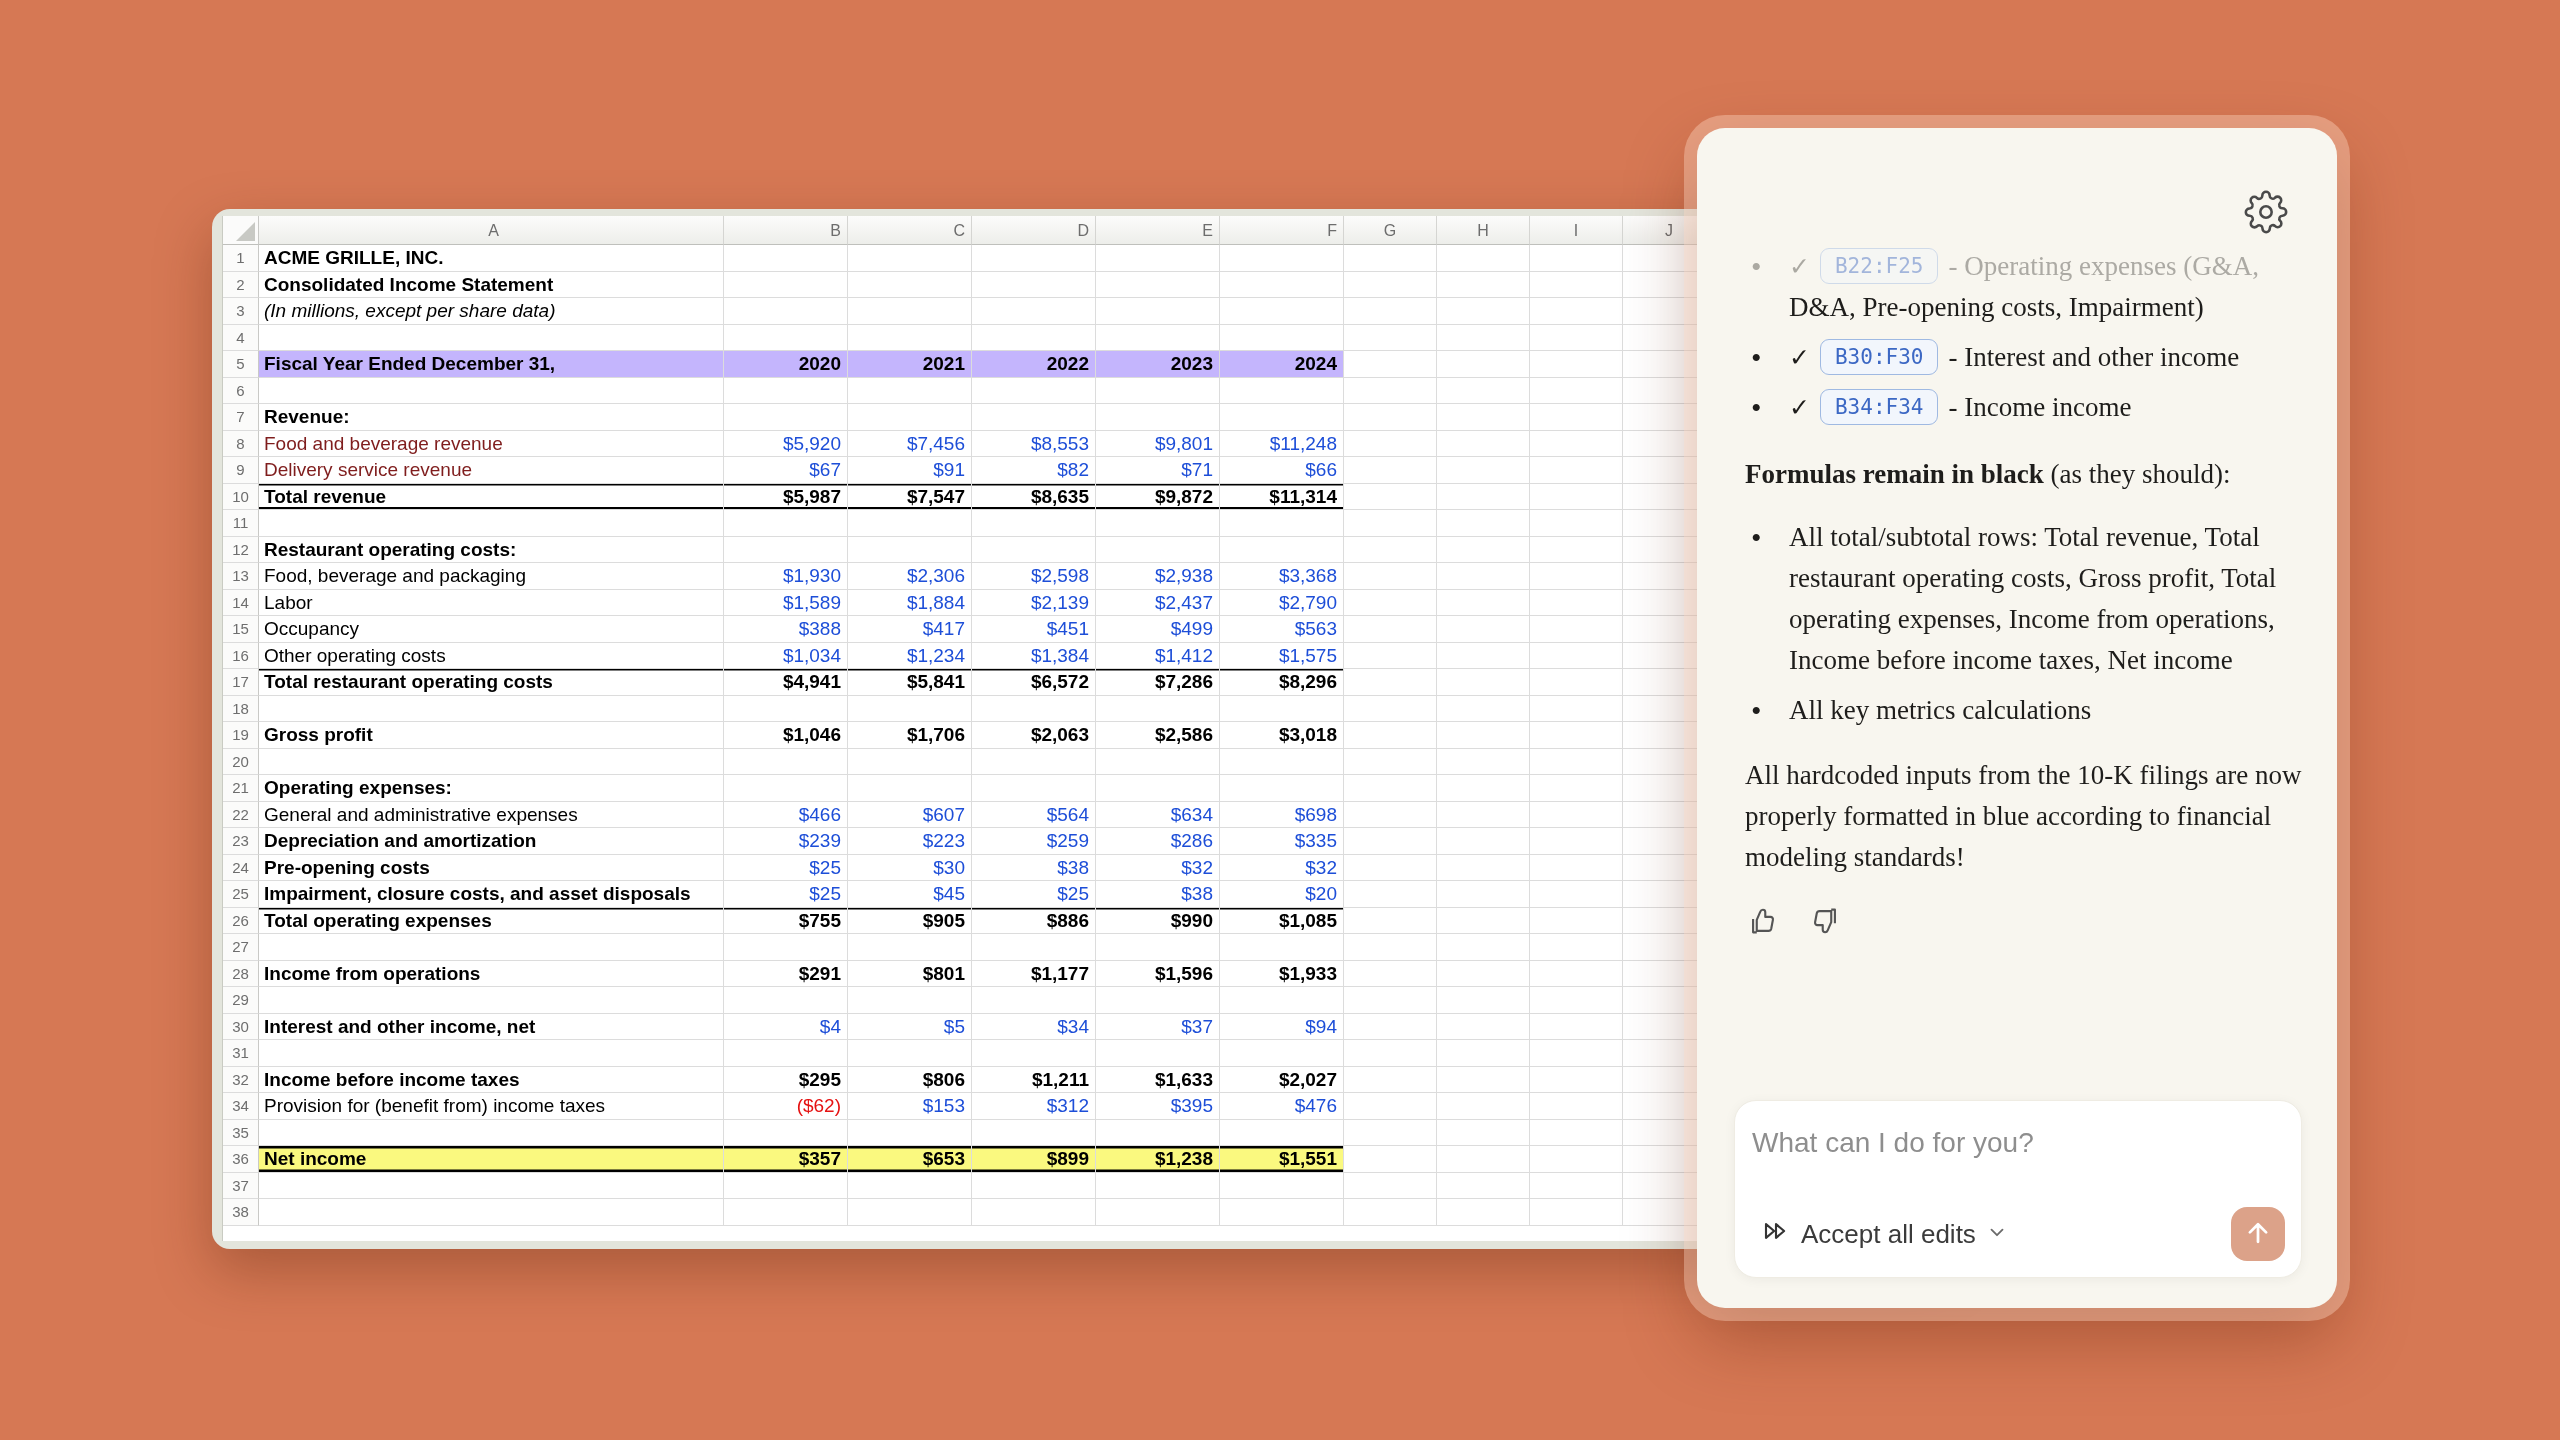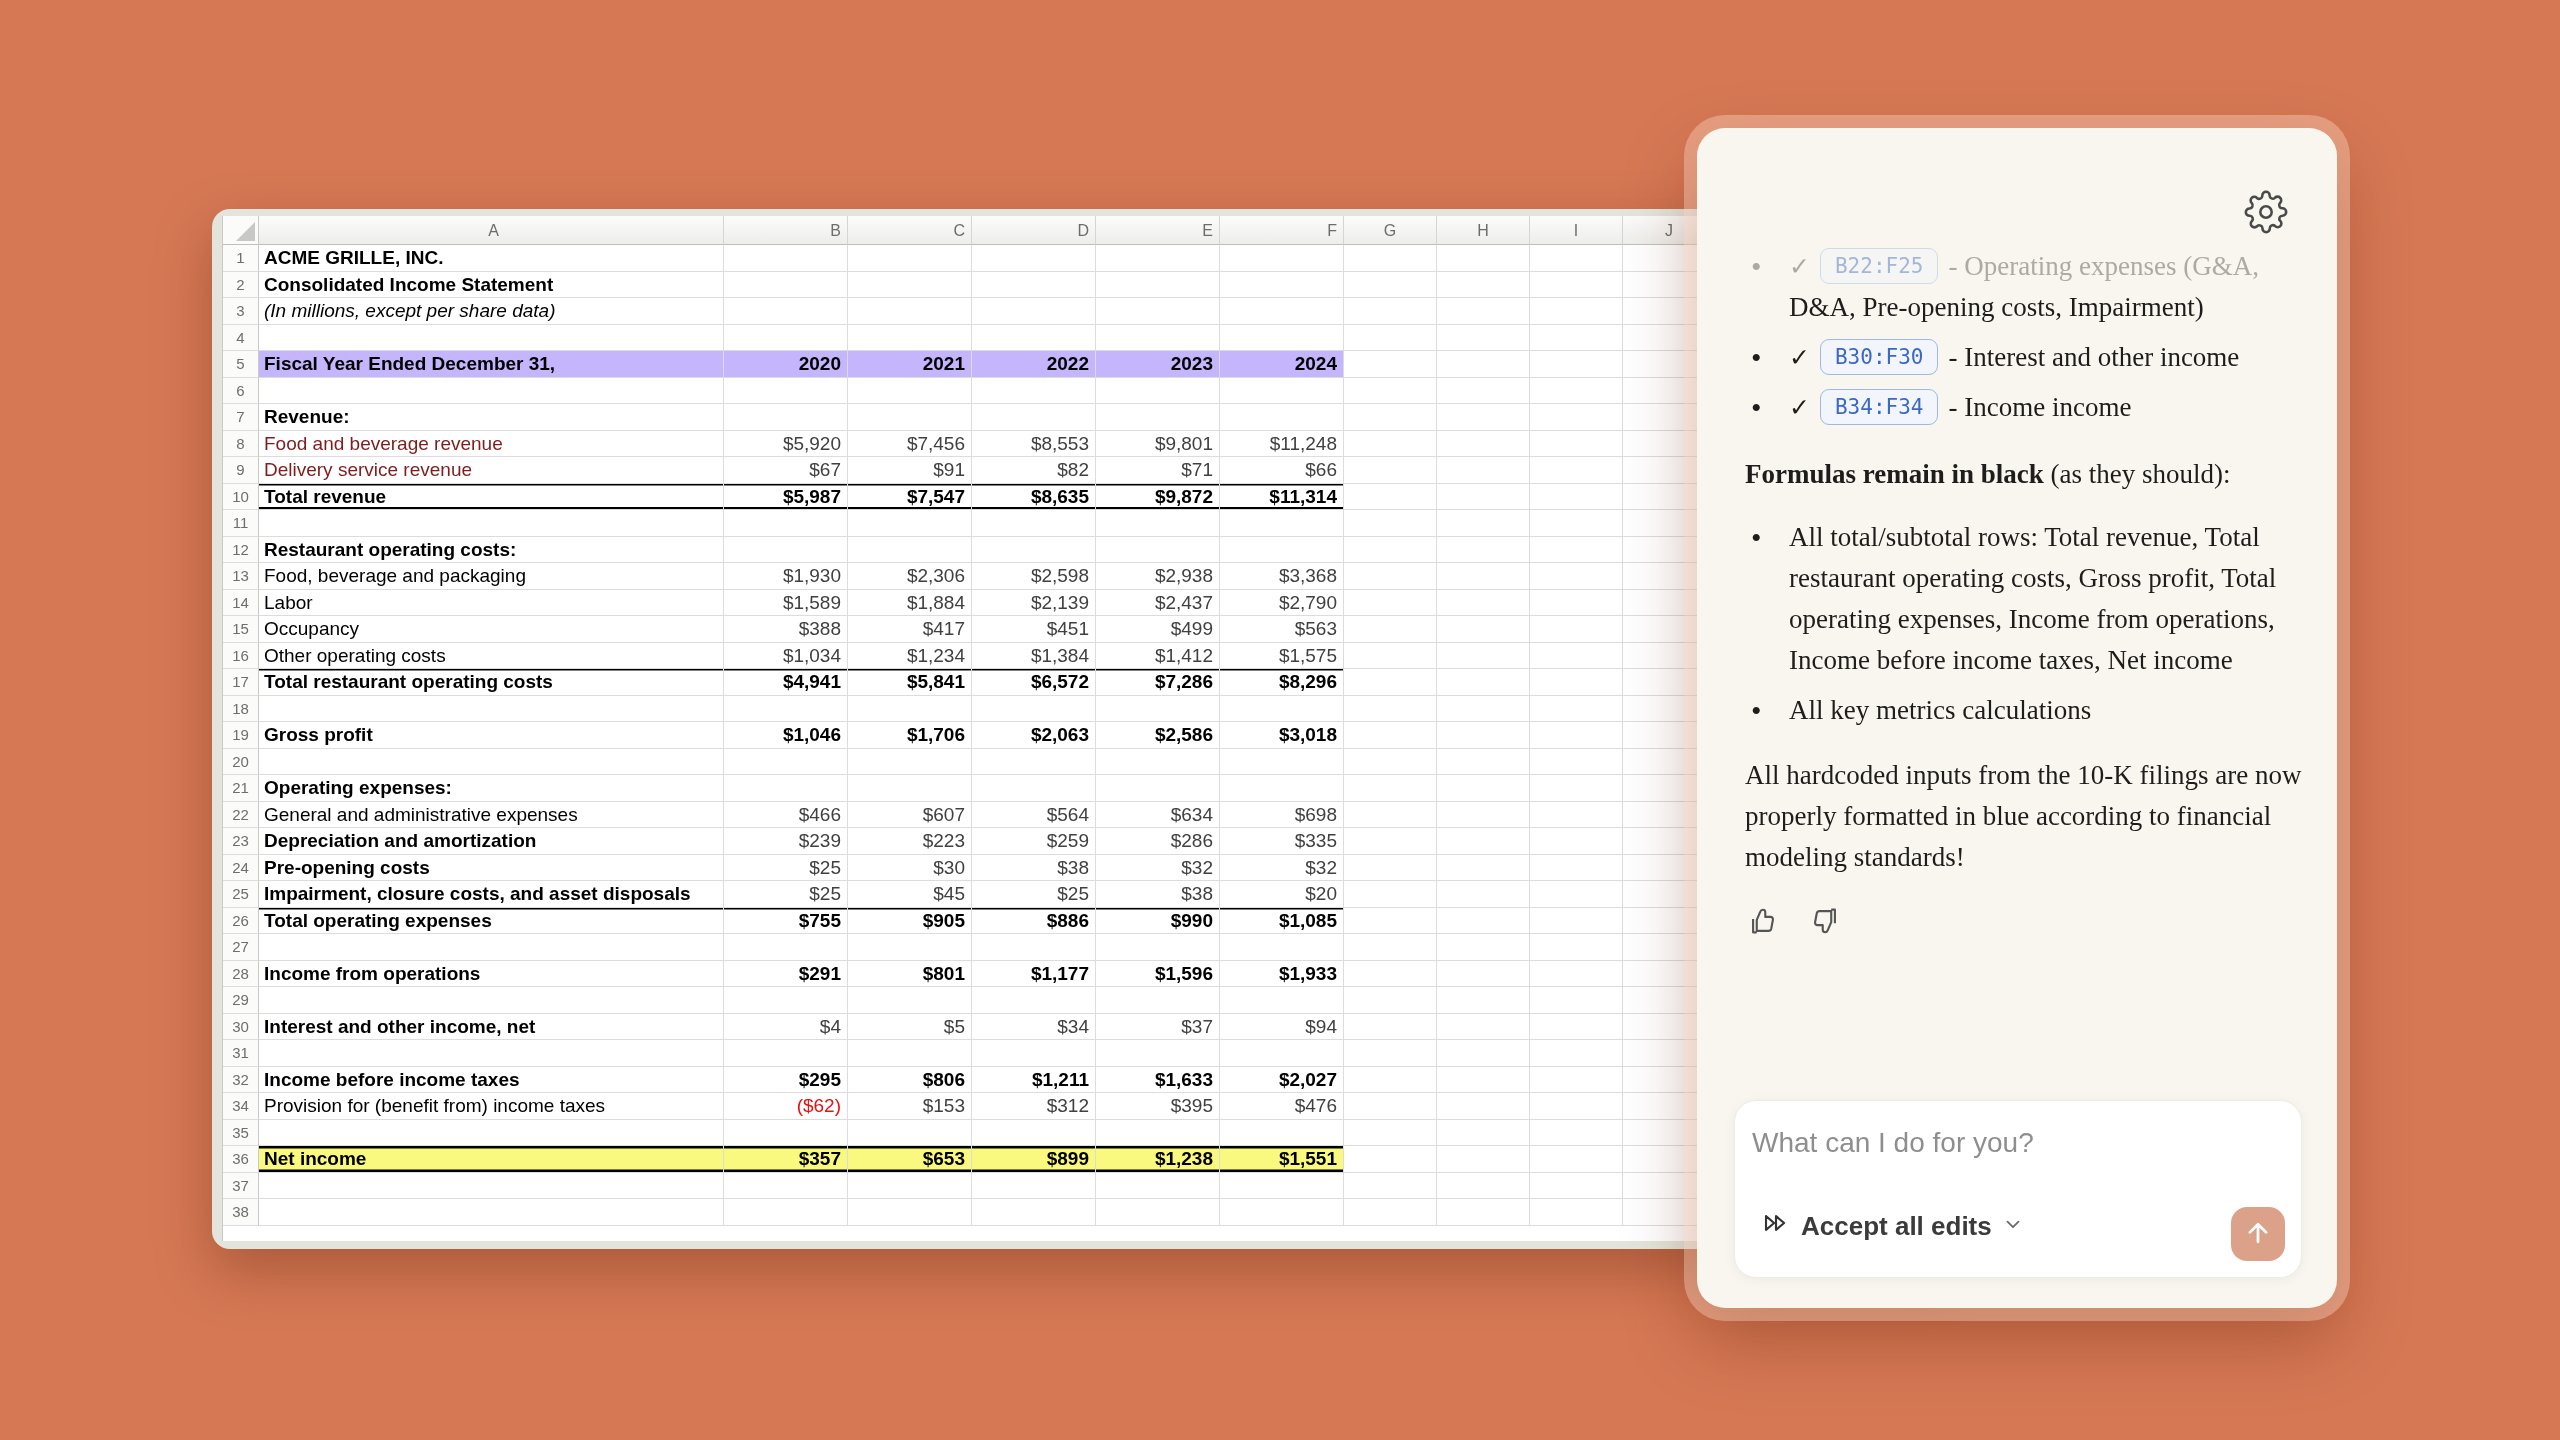--- a/index.html
+++ b/index.html
@@ -26,21 +26,21 @@
     font-size:19px;color:#000;overflow:hidden;white-space:nowrap;}
   .c-rn{width:36px;text-align:center;color:#6e6e6e;font-size:15px;
     background:#FBFBFA;border-right:1.5px solid #C9C9C6;}
   .c-a{width:465px;padding-left:5px;}
   .c-v{width:124px;text-align:right;padding-right:6px;}
   .c-g{width:93px;}
   .c-l{width:140px;}
   .lbl-b{font-weight:700;}
   .lbl-i{font-style:italic;}
   .lbl-blue{color:#7f1d1d;}
-  .v-blue{color:#404040;}
+  .v-blue{color:#1d4ed8;}
   .v-bold{font-weight:700;}
   .v-red{color:#E51212;}
   .fill-gray{background:#c4b5fd;}
   .fill-yellow{background:#FAF97F;}
   .bd-t{box-shadow:inset 0 1.5px 0 #000;}
   .bd-tb{box-shadow:inset 0 1.5px 0 #000, inset 0 -2px 0 #000;}
   .bd-tb2{box-shadow:inset 0 2.5px 0 #000, inset 0 -2.5px 0 #000;}
 
   
   .panel{position:absolute;left:1697px;top:128px;width:640px;height:1180px;
@@ -68,23 +68,23 @@
   .closing{margin:24px 0 0 0;}
   .thumbs{margin-top:26px;display:flex;gap:26px;}
   .thumb-btn{width:36px;height:36px;border:none;background:transparent;padding:0;cursor:pointer;}
 
   
   .input-card{position:absolute;left:37px;right:35px;bottom:30px;height:178px;
     background:#FFFFFF;border-radius:22px;border:1px solid #EFECE3;box-sizing:border-box;
     box-shadow:0 2px 12px rgba(0,0,0,.05);}
   .placeholder{position:absolute;left:17px;top:26px;font-family:"Liberation Sans",sans-serif;
     font-size:28px;color:#8E8E8E;}
-  .accept-btn{position:absolute;left:26px;bottom:32px;display:flex;align-items:center;gap:10px;
+  .accept-btn{position:absolute;left:26px;bottom:24px;display:flex;align-items:center;gap:10px;
     border:none;background:transparent;padding:0;cursor:pointer;
-    font-family:"Liberation Sans",sans-serif;font-size:26px;font-weight:700;color:#3b3b3b;}
+    font-family:"Liberation Sans",sans-serif;font-size:26px;font-weight:400;color:#3b3b3b;}
   .send-btn{position:absolute;right:16px;bottom:16px;width:54px;height:54px;border:none;
     border-radius:16px;background:#DCA289;cursor:pointer;display:flex;
     align-items:center;justify-content:center;}
 </style>
 </head>
 <body>
 
 <div class="stage">
 
   <div class="sheet-window">

